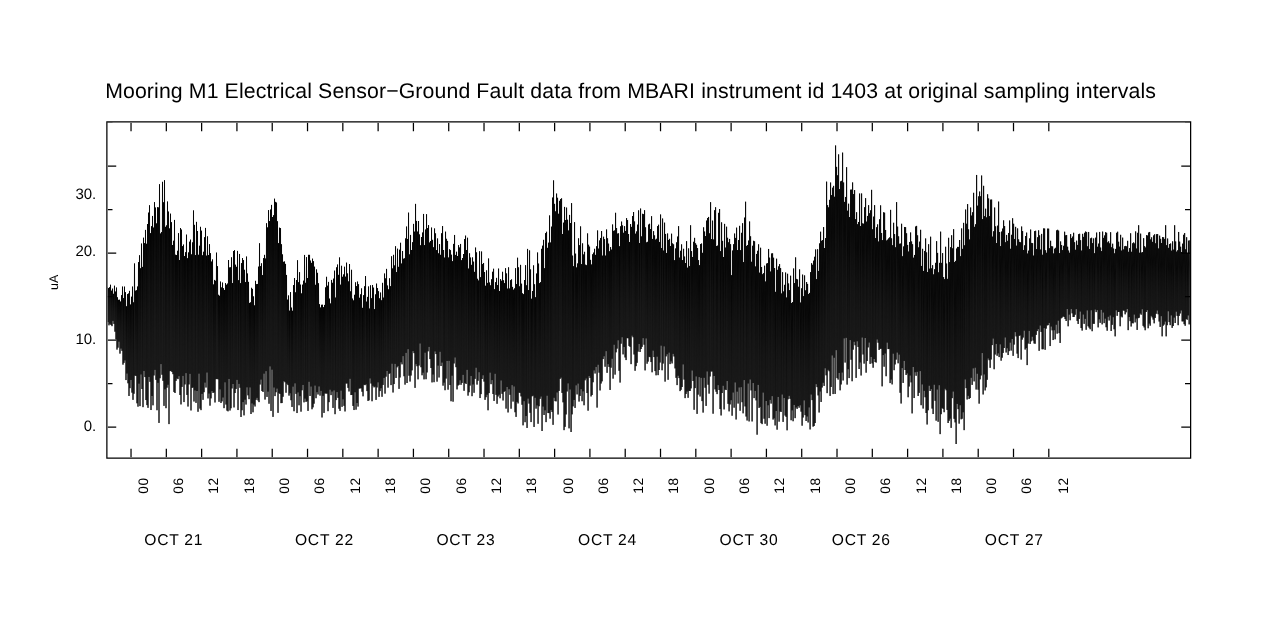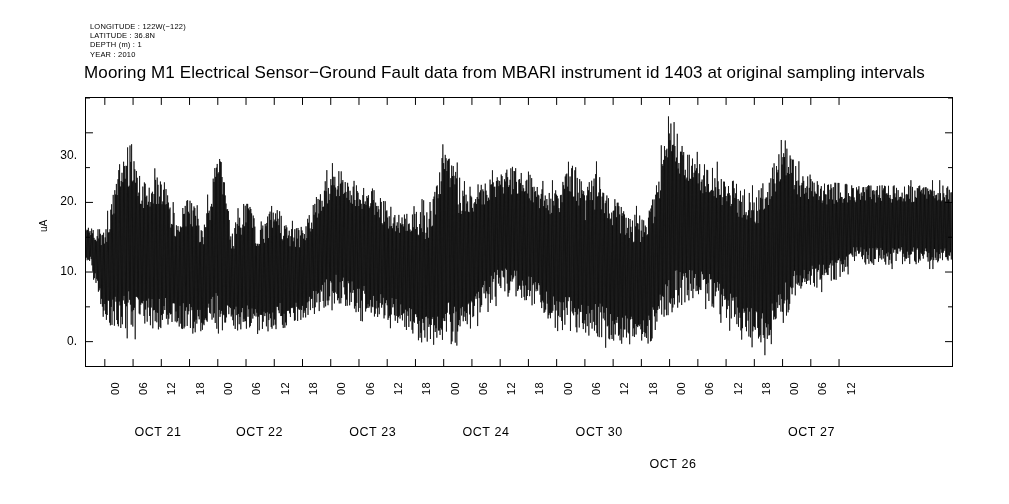--- a/index.html
+++ b/index.html
@@ -81,24 +81,20 @@
     font-family:"Liberation Serif", serif;
     font-size:24px;
     letter-spacing:0.4px;
   }
 </style>
 </head>
 <body>
 
 <div id="stage">
 
-  <div class="meta">LONGITUDE : 122W(−122)
-LATITUDE : 36.8N
-DEPTH (m) : 1
-YEAR : 2010</div>
 
   <div class="chart-title">Mooring M1 Electrical Sensor−Ground Fault data from MBARI instrument id 1403 at original sampling intervals</div>
 
   <div class="ylabel">uA</div>
 
   <div id="yticks">
       <div class="ytick" style="left: 37px; top: 334.455px;">0.</div>
       <div class="ytick" style="left: 37px; top: 264.325px;">10.</div>
       <div class="ytick" style="left: 37px; top: 194.195px;">20.</div>
       <div class="ytick" style="left: 37px; top: 124.065px; margin-top: 24px;">30.</div>
@@ -205,23 +201,23 @@
       <div class="xtick" style="left: 646.652px; top: 395px;">18</div>
       <div class="xtick" style="left: 674.957px; top: 395px;">00</div>
       <div class="xtick" style="left: 703.261px; top: 395px;">06</div>
       <div class="xtick" style="left: 731.565px; top: 395px;">12</div>
       <div class="xtick" style="left: 759.87px; top: 395px;">18</div>
       <div class="xtick" style="left: 788.174px; top: 395px;">00</div>
       <div class="xtick" style="left: 816.478px; top: 395px;">06</div>
       <div class="xtick" style="left: 844.783px; top: 395px;">12</div>
     </div>
   <div id="daylabels">
-      <div class="daylabel" style="left: 113px; width: 90px;">OCT 21</div>
+      <div class="daylabel" style="left: 94px; width: 90px;">OCT 21</div>
       <div class="daylabel" style="left: 214.543px; width: 90px;">OCT 22</div>
       <div class="daylabel" style="left: 327.761px; width: 90px;">OCT 23</div>
       <div class="daylabel" style="left: 440.978px; width: 90px;">OCT 24</div>
       <div class="daylabel" style="left: 554.196px; width: 90px;">OCT 30</div>
-      <div class="daylabel" style="left: 628px; width: 90px; margin-top: 32px;">OCT 26</div>
+      <div class="daylabel" style="left: 644px; width: 90px;">OCT 26</div>
       <div class="daylabel" style="left: 766.478px; width: 90px;">OCT 27</div>
     </div>
 
 
 </div>
 
 </body></html>

